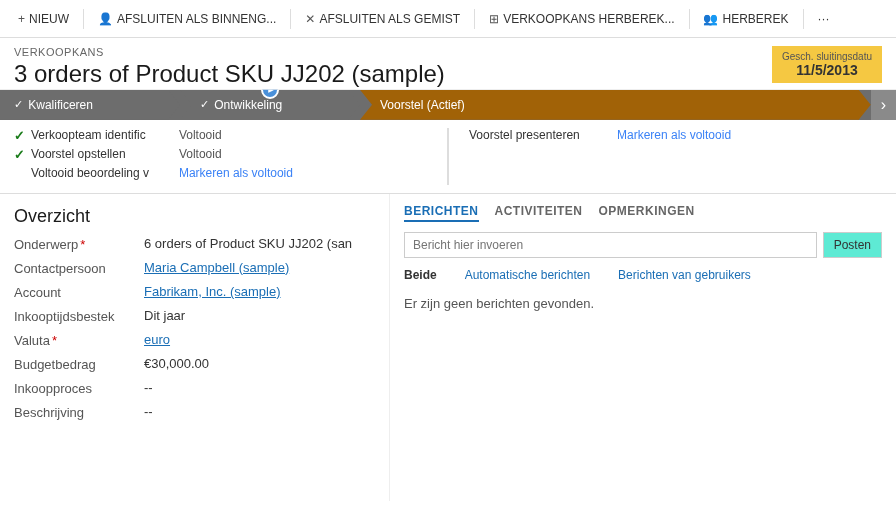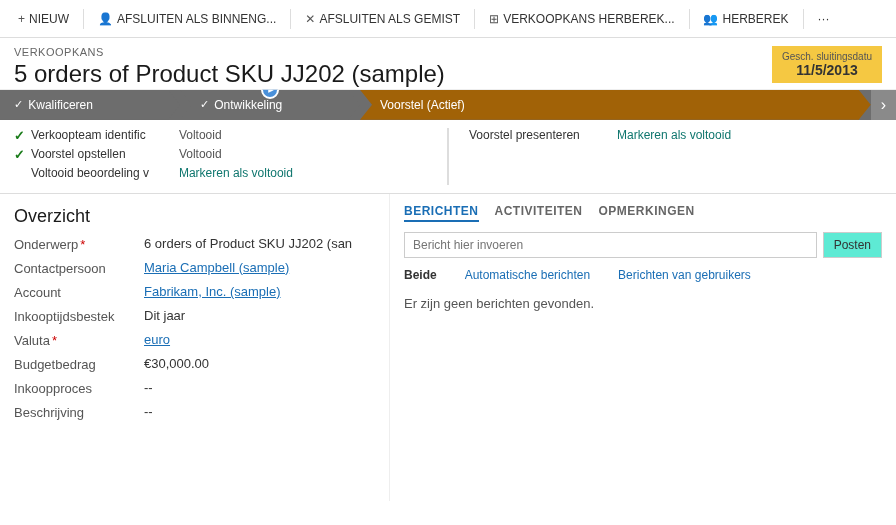--- a/index.html
+++ b/index.html
@@ -116,21 +116,21 @@
     .steps-column:last-child { border-right: none; padding-right: 0; padding-left: 20px; }
     .step-row {
       display: flex;
       align-items: center;
       margin-bottom: 4px;
       font-size: 12px;
     }
     .step-check { color: #1a7c1a; margin-right: 6px; font-weight: bold; font-size: 13px; }
     .step-label { color: #333; margin-right: 8px; min-width: 140px; }
     .step-value { color: #555; text-align: center; }
-    .step-action { color: #0f766e; cursor: pointer; text-decoration: none; }
+    .step-action { color: #3b82f6; cursor: pointer; text-decoration: none; }
 
     
     .main-content {
       display: flex;
       padding: 0;
       height: calc(525px - 38px - 72px - 30px - 78px);
       overflow: hidden;
     }
 
     
@@ -255,21 +255,21 @@
     <span>HERBEREK</span>
   </button>
   <div class="toolbar-separator"></div>
   <button class="toolbar-btn">
     <span>···</span>
   </button>
 </div>
 
 <div class="page-header">
   <div class="page-subtitle">VERKOOPKANS</div>
-  <div class="page-title">5 orders of Product SKU JJ202 (sample)</div>
+  <div class="page-title">3 orders of Product SKU JJ202 (sample)</div>
   <div class="closing-date-box">
     <div class="closing-date-label">Gesch. sluitingsdatu</div>
     <div class="closing-date-value">11/5/2013</div>
   </div>
 </div>
 
 <div class="pipeline">
   <div class="pipeline-stage completed" style="background:#6d6d6d; width:180px;">
     <span class="pipeline-check">✓</span>
     <span>Kwalificeren</span>

